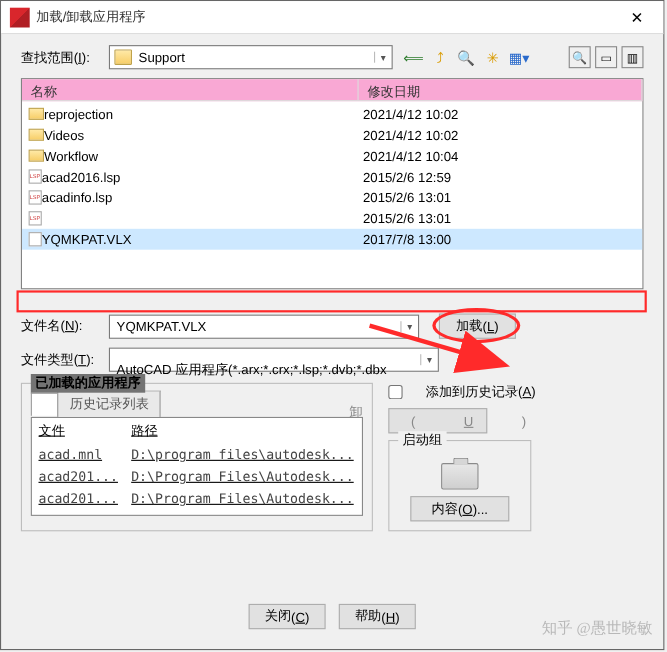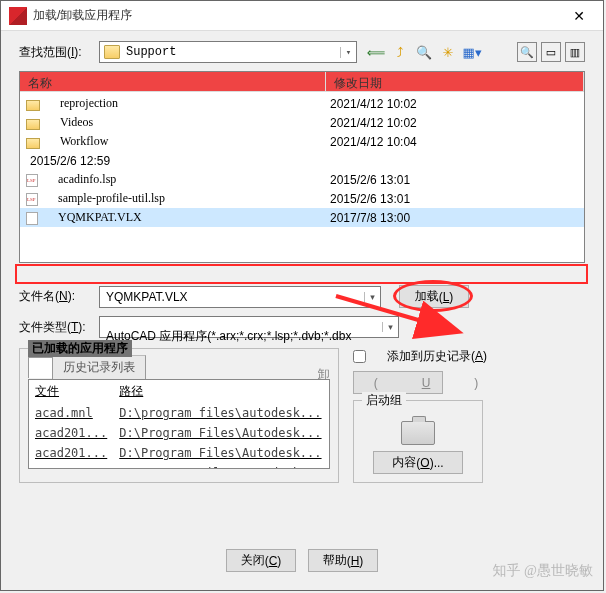--- a/index.html
+++ b/index.html
@@ -36,21 +36,20 @@
   .content { padding: 10px 18px 0 18px; }
 
   .row { display: flex; align-items: center; margin-bottom: 8px; }
   .label { width: 80px; color: #000; }
   .u { text-decoration: underline; }
 
   .path-combo {
     display:flex; align-items:center;
     border:1px solid #7a7a7a; height:22px; width: 258px;
     background:#fff;
-    font-family:Liberation Mono, monospace;
   }
   .path-combo .folder-ic {
     width:16px; height:14px; margin:0 4px;
     background: linear-gradient(#ffe9a6,#f7ce68);
     border:1px solid #bfa24a; border-radius:1px;
   }
   .path-combo span { flex:1; padding-left:2px; }
   .path-combo .dd { width:16px; text-align:center; border-left:1px solid #bbb; font-size:9px; color:#555; }
 
   .toolbar-icons { display:flex; gap:6px; margin-left:10px; align-items:center; }
@@ -64,33 +63,33 @@
   }
 
   .file-list {
     border:1px solid #828282;
     height: 192px;
     display:flex; flex-direction:column;
     background:#fff;
     margin-bottom:10px;
   }
   .list-header {
-    display:flex; height:20px; background:#ef4444; border-bottom:1px solid #dcdcdc;
+    display:flex; height:20px; background:#f9a8d4; border-bottom:1px solid #dcdcdc;
   }
   .list-header .col {
     padding:3px 8px; border-right:1px solid #dcdcdc; font-size:12px; color:#333;
   }
   .col-name { width:306px; }
   .col-date { flex:1; }
   .list-body { flex:1; overflow:hidden; position:relative; padding:2px 0;}
   .file-row {
     display:flex; align-items:center; height:19px; padding:0 6px;
   }
   .file-row.selected { background:#cde8ff; }
-  .file-row .fname { width:300px; display:flex; align-items:flex-end; gap:20px;font-family:Liberation Serif, serif;}
+  .file-row .fname { width:300px; display:flex; align-items:center; gap:0;}
   .file-row .fdate { flex:1; padding-left:4px; }
   .fold-ic {
     width:14px; height:11px;
     background:linear-gradient(#ffe9a6,#f7ce68);
     border:1px solid #bfa24a;
   }
   .lsp-ic {
     width:12px; height:13px; background:#fff; border:1px solid #aaa;
     position:relative;
   }
@@ -252,33 +251,36 @@
             <div class="fdate">2021/4/12 10:02</div>
           </div>
           <div class="file-row">
             <div class="fname">
               <div class="fold-ic"></div>
               <span>Workflow</span>
             </div>
             <div class="fdate">2021/4/12 10:04</div>
           </div>
           <div class="file-row">
+            <div class="fname">
+              <div class="lsp-ic"></div>
+              <span>acad2016.lsp</span>
+            </div>
             <div class="fdate">2015/2/6 12:59</div>
           </div>
           <div class="file-row">
             <div class="fname">
               <div class="lsp-ic"></div>
               <span>acadinfo.lsp</span>
             </div>
             <div class="fdate">2015/2/6 13:01</div>
           </div>
           <div class="file-row">
             <div class="fname">
               <div class="lsp-ic"></div>
-              <span>sample-profile-util.lsp</span>
             </div>
             <div class="fdate">2015/2/6 13:01</div>
           </div>
           <div class="file-row selected">
             <div class="fname">
               <div class="file-ic"></div>
               <span>YQMKPAT.VLX</span>
             </div>
             <div class="fdate">2017/7/8 13:00</div>
           </div>

